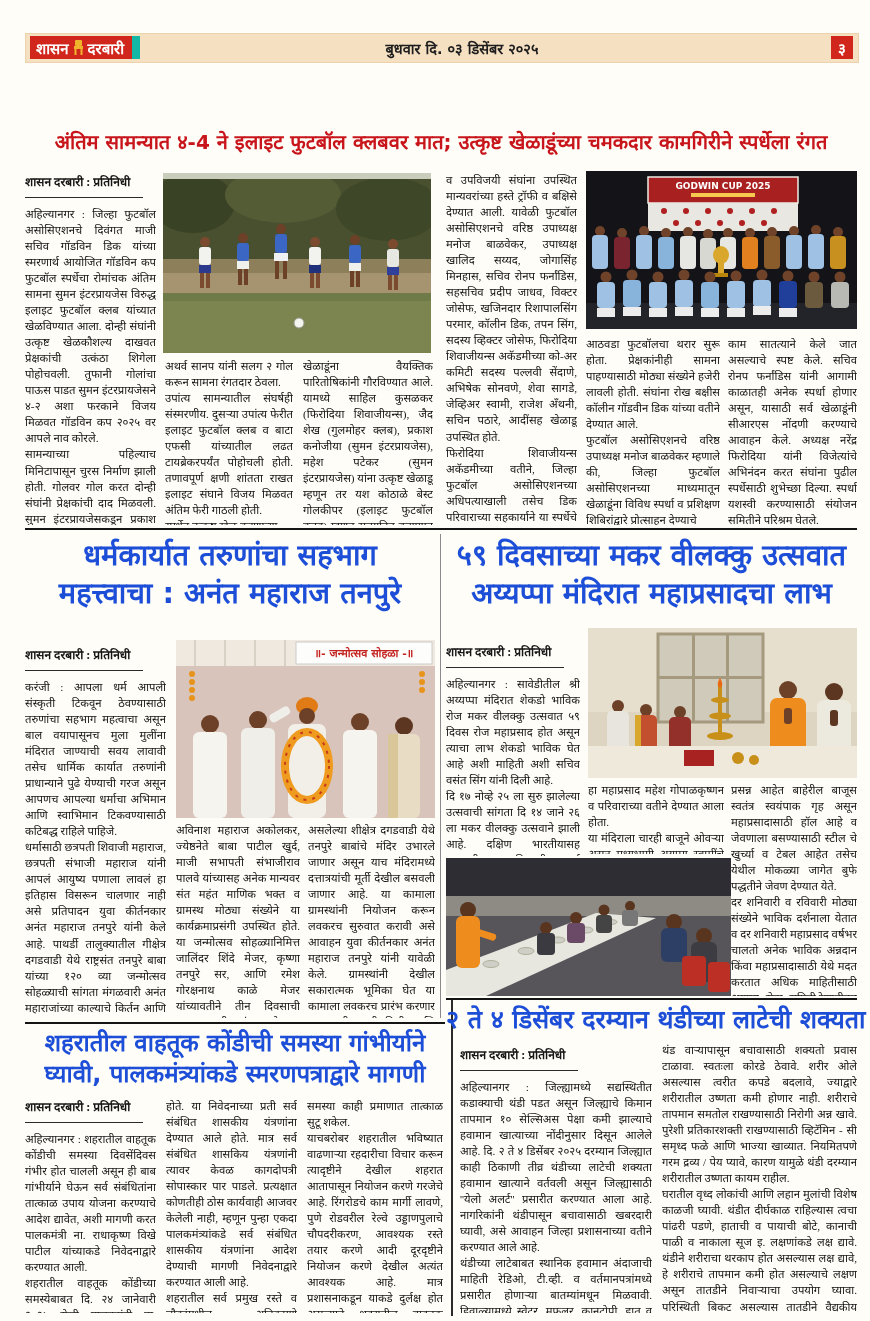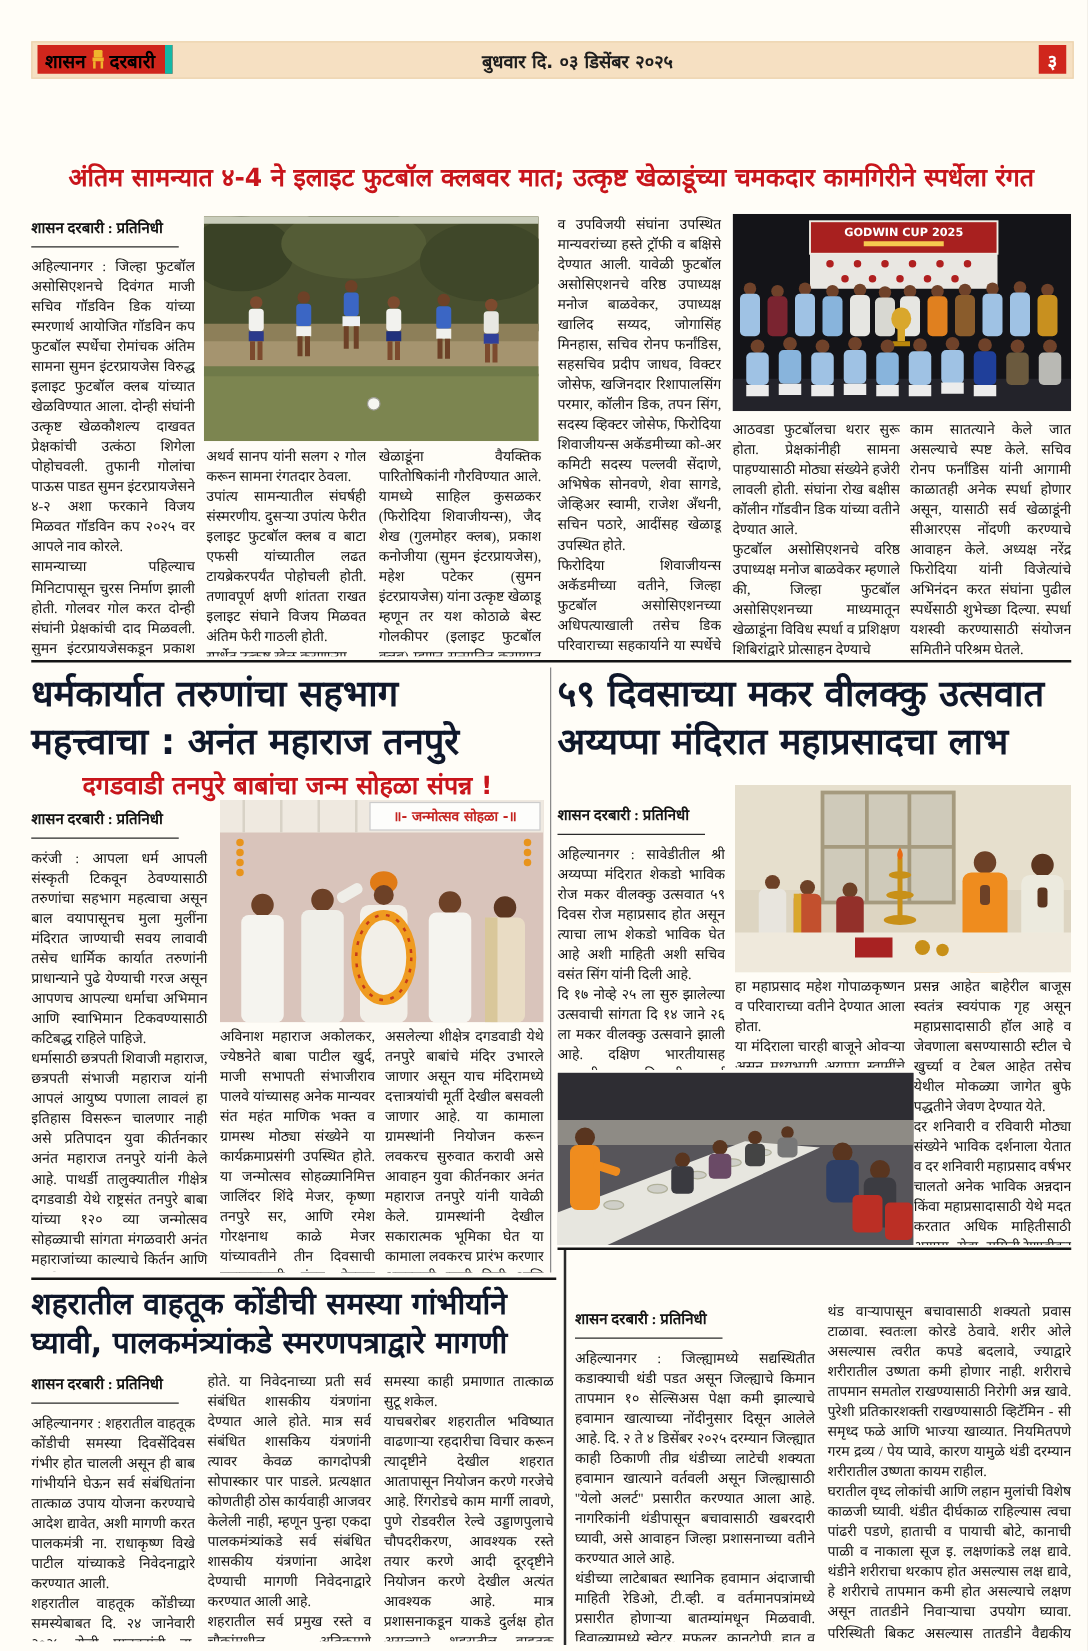--- a/index.html
+++ b/index.html
@@ -2,35 +2,35 @@
 <html><head>
 <meta charset="utf-8">
 <style>
   html,body{margin:0;padding:0;background:#e9e6df;}
   #page{position:relative;width:870px;height:1321px;background:#fffdf7;margin:0 auto;overflow:hidden;
         font-family:"Liberation Serif","DejaVu Serif",serif;color:#151515;}
   .abs{position:absolute;}
   
   #mastbar{left:25px;top:33px;width:832px;height:28px;background:#f6e0c2;border:1px solid #ecd3ae;
            display:flex;align-items:center;}
-  #logo{position:absolute;left:4px;top:2px;height:23px;background:#d0261c;color:#000000;display:flex;
+  #logo{position:absolute;left:4px;top:2px;height:23px;background:#d0261c;color:#ffffff;display:flex;
         align-items:center;gap:4px;padding:0 8px 0 6px;font-family:"DejaVu Sans",sans-serif;
-        font-weight:bold;font-size:15px;border-right:6px solid #14b8a6;}
+        font-weight:bold;font-size:15px;border-right:8px solid #14b8a6;}
   #dateline{flex:1;text-align:center;font-size:14.5px;font-weight:bold;color:#1d1d1d;
             font-family:"DejaVu Sans",sans-serif;margin-left:40px;}
   #pagenum{position:absolute;right:5px;top:2px;width:22px;height:23px;background:#d0261c;color:#fff;
            display:flex;align-items:center;justify-content:center;font-size:15px;font-weight:bold;
            font-family:"DejaVu Sans",sans-serif;}
   
   .hl{font-family:"DejaVu Sans",sans-serif;font-weight:800;color:#0d0d0d;text-align:center;
       white-space:nowrap;overflow:hidden;}
   #lead-hl{left:25px;top:66px;width:832px;font-size:38px;line-height:1.35;letter-spacing:-1px;}
   #lead-sub{left:25px;top:128px;width:832px;font-size:20px;color:#c8151b;font-weight:800;
             font-family:"DejaVu Sans",sans-serif;text-align:center;white-space:nowrap;}
-  .sec-hl{font-family:"DejaVu Sans",sans-serif;font-weight:800;color:#0f172a;
+  .sec-hl{font-family:"DejaVu Sans",sans-serif;font-weight:800;color:#1d4ed8;text-align:center;
           line-height:1.3;white-space:pre-line;}
   .red-sub{font-family:"DejaVu Sans",sans-serif;font-weight:800;color:#c8151b;text-align:center;white-space:nowrap;}
   
   .byline{font-size:12px;font-weight:600;border-bottom:1.5px solid #2a2a2a;padding-bottom:7px;}
   .col{font-size:11.3px;line-height:1.42;text-align:justify;white-space:pre-line;overflow:hidden;color:#161616;}
   .hr{background:#141414;height:2px;}
   .vr{background:#8a8a8a;width:1px;}
   .vr2{background:#2a2a2a;width:1.5px;}
   .photo{overflow:hidden;}
   .photo svg{display:block;width:100%;height:100%;}
@@ -260,21 +260,20 @@
   </div>
   <div class="abs col" style="left:586px;top:336px;width:134px;height:189px;">आठवडा फुटबॉलचा थरार सुरू होता. प्रेक्षकांनीही सामना पाहण्यासाठी मोठ्या संख्येने हजेरी लावली होती. संघांना रोख बक्षीस कॉलीन गॉडवीन डिक यांच्या वतीने देण्यात आले.
 फुटबॉल असोसिएशनचे वरिष्ठ उपाध्यक्ष मनोज बाळवेकर म्हणाले की, जिल्हा फुटबॉल असोसिएशनच्या माध्यमातून खेळाडूंना विविध स्पर्धा व प्रशिक्षण शिबिरांद्वारे प्रोत्साहन देण्याचे</div>
   <div class="abs col" style="left:728px;top:336px;width:129px;height:189px;">काम सातत्याने केले जात असल्याचे स्पष्ट केले. सचिव रोनप फर्नांडिस यांनी आगामी काळातही अनेक स्पर्धा होणार असून, यासाठी सर्व खेळाडूंनी सीआरएस नोंदणी करण्याचे आवाहन केले. अध्यक्ष नरेंद्र फिरोदिया यांनी विजेत्यांचे अभिनंदन करत संघांना पुढील स्पर्धेसाठी शुभेच्छा दिल्या. स्पर्धा यशस्वी करण्यासाठी संयोजन समितीने परिश्रम घेतले.</div>
 
   <div class="abs hr" style="left:25px;top:528px;width:832px;"></div>
   <div class="abs vr" style="left:440px;top:534px;height:484px;"></div>
 
   <div class="abs sec-hl" style="left:25px;top:537px;width:410px;font-size:29px;">धर्मकार्यात तरुणांचा सहभाग
 महत्त्वाचा : अनंत महाराज तनपुरे</div>
-  <div class="abs red-sub" style="left:25px;top:614px;width:410px;font-size:20px;">दगडवाडी तनपुरे बाबांचा जन्म सोहळा संपन्न !</div>
   <div class="abs byline" style="left:25px;top:646px;width:118px;">शासन दरबारी : प्रतिनिधी</div>
   <div class="abs col" style="left:25px;top:679px;width:141px;height:338px;">करंजी : आपला धर्म आपली संस्कृती टिकवून ठेवण्यासाठी तरुणांचा सहभाग महत्वाचा असून बाल वयापासूनच मुला मुलींना मंदिरात जाण्याची सवय लावावी तसेच धार्मिक कार्यात तरुणांनी प्राधान्याने पुढे येण्याची गरज असून आपणच आपल्या धर्माचा अभिमान आणि स्वाभिमान टिकवण्यासाठी कटिबद्ध राहिले पाहिजे.
 धर्मासाठी छत्रपती शिवाजी महाराज, छत्रपती संभाजी महाराज यांनी आपलं आयुष्य पणाला लावलं हा इतिहास विसरून चालणार नाही असे प्रतिपादन युवा कीर्तनकार अनंत महाराज तनपुरे यांनी केले आहे. पाथर्डी तालुक्यातील गीक्षेत्र दगडवाडी येथे राष्ट्रसंत तनपुरे बाबा यांच्या १२० व्या जन्मोत्सव सोहळ्याची सांगता मंगळवारी अनंत महाराजांच्या काल्याचे किर्तन आणि झाली.
 यावेळी महंत शंकर महाराज ससे, बालयोगी अमोल महाराज जाधव, महादेव महाराज वाढेकर,</div>
 
   <div class="abs photo" style="left:176px;top:640px;width:259px;height:178px;">
     <svg viewBox="0 0 259 178" preserveAspectRatio="none">
       <rect width="259" height="178" fill="#d9c4bb"></rect>
       <rect width="259" height="26" fill="#efe9e0"></rect>
       <rect x="18" y="0" width="2" height="26" fill="#d8d2c6"></rect>
@@ -443,19 +442,20 @@
   <div class="abs sec-hl" style="left:25px;top:1028px;width:420px;font-size:24px;">शहरातील वाहतूक कोंडीची समस्या गांभीर्याने
 घ्यावी, पालकमंत्र्यांकडे स्मरणपत्राद्वारे मागणी</div>
   <div class="abs byline" style="left:25px;top:1098px;width:118px;">शासन दरबारी : प्रतिनिधी</div>
   <div class="abs col" style="left:25px;top:1131px;width:131px;height:182px;">अहिल्यानगर : शहरातील वाहतूक कोंडीची समस्या दिवसेंदिवस गंभीर होत चालली असून ही बाब गांभीर्याने घेऊन सर्व संबंधितांना तात्काळ उपाय योजना करण्याचे आदेश द्यावेत, अशी मागणी करत पालकमंत्री ना. राधाकृष्ण विखे पाटील यांच्याकडे निवेदनाद्वारे करण्यात आली.
 शहरातील वाहतूक कोंडीच्या समस्येबाबत दि. २४ जानेवारी २०२५ रोजी पालकमंत्री ना. राधाकृष्ण विखे पाटील यांना निवेदन देण्यात आले</div>
   <div class="abs col" style="left:166px;top:1098px;width:131px;height:215px;">होते. या निवेदनाच्या प्रती सर्व संबंधित शासकीय यंत्रणांना देण्यात आले होते. मात्र सर्व संबंधित शासकिय यंत्रणांनी त्यावर केवळ कागदोपत्री सोपास्कार पार पाडले. प्रत्यक्षात कोणतीही ठोस कार्यवाही आजवर केलेली नाही, म्हणून पुन्हा एकदा पालकमंत्र्यांकडे सर्व संबंधित शासकीय यंत्रणांना आदेश देण्याची मागणी निवेदनाद्वारे करण्यात आली आहे.
 शहरातील सर्व प्रमुख रस्ते व चौकांमधील अतिक्रमणे काटेकोरपणे हटवणे, बंद पडलेले सिग्नल सुरू करणे, सर्व प्रमुख चौकांमध्ये झेब्रा क्रॉसिंगचे पुनर्रेखन आदी उपाययोजना प्राधान्याने व तातडीने केल्यास शहरातील वाहतूक कोंडीची</div>
   <div class="abs col" style="left:307px;top:1098px;width:136px;height:215px;">समस्या काही प्रमाणात तात्काळ सुटू शकेल.
 याचबरोबर शहरातील भविष्यात वाढणाऱ्या रहदारीचा विचार करून त्यादृष्टीने देखील शहरात आतापासून नियोजन करणे गरजेचे आहे. रिंगरोडचे काम मार्गी लावणे, पुणे रोडवरील रेल्वे उड्डाणपुलाचे चौपदरीकरण, आवश्यक रस्ते तयार करणे आदी दूरदृष्टीने नियोजन करणे देखील अत्यंत आवश्यक आहे. मात्र प्रशासनाकडून याकडे दुर्लक्ष होत असल्याने शहरातील वाहतूक कोंडीची समस्या गंभीर होत चालली आहे. त्यामुळे पालकमंत्र्यांनी ही समस्या गांभीर्याने घेऊन संबंधितांना आदेश द्यावेत, अशी मागणी स्मरणपत्राद्वारे केली आहे.</div>
 
+  <div class="abs sec-hl" style="left:446px;top:1004px;width:411px;font-size:25px;white-space:nowrap;">२ ते ४ डिसेंबर दरम्यान थंडीच्या लाटेची शक्यता</div>
   <div class="abs byline" style="left:460px;top:1046px;width:118px;">शासन दरबारी : प्रतिनिधी</div>
   <div class="abs col" style="left:460px;top:1079px;width:192px;height:234px;">अहिल्यानगर : जिल्ह्यामध्ये सद्यस्थितीत कडाक्याची थंडी पडत असून जिल्ह्याचे किमान तापमान १० सेल्सिअस पेक्षा कमी झाल्याचे हवामान खात्याच्या नोंदीनुसार दिसून आलेले आहे. दि. २ ते ४ डिसेंबर २०२५ दरम्यान जिल्ह्यात काही ठिकाणी तीव्र थंडीच्या लाटेची शक्यता हवामान खात्याने वर्तवली असून जिल्ह्यासाठी ''येलो अलर्ट'' प्रसारीत करण्यात आला आहे. नागरिकांनी थंडीपासून बचावासाठी खबरदारी घ्यावी, असे आवाहन जिल्हा प्रशासनाच्या वतीने करण्यात आले आहे.
 थंडीच्या लाटेबाबत स्थानिक हवामान अंदाजाची माहिती रेडिओ, टी.व्ही. व वर्तमानपत्रांमध्ये प्रसारीत होणाऱ्या बातम्यांमधून मिळवावी. हिवाळ्यामध्ये स्वेटर, मफलर, कानटोपी, हात व पायमोजे, चादर यासारखे इतर पुरेसे उबदार कपडे वापरावे. मात्र</div>
   <div class="abs col" style="left:662px;top:1042px;width:195px;height:271px;">थंड वाऱ्यापासून बचावासाठी शक्यतो प्रवास टाळावा. स्वतःला कोरडे ठेवावे. शरीर ओले असल्यास त्वरीत कपडे बदलावे, ज्याद्वारे शरीरातील उष्णता कमी होणार नाही. शरीराचे तापमान समतोल राखण्यासाठी निरोगी अन्न खावे. पुरेशी प्रतिकारशक्ती राखण्यासाठी व्हिटॅमिन - सी समृध्द फळे आणि भाज्या खाव्यात. नियमितपणे गरम द्रव्य / पेय प्यावे, कारण यामुळे थंडी दरम्यान शरीरातील उष्णता कायम राहील.
 घरातील वृध्द लोकांची आणि लहान मुलांची विशेष काळजी घ्यावी. थंडीत दीर्घकाळ राहिल्यास त्वचा पांढरी पडणे, हाताची व पायाची बोटे, कानाची पाळी व नाकाला सूज इ. लक्षणांकडे लक्ष द्यावे. थंडीने शरीराचा थरकाप होत असल्यास लक्ष द्यावे, हे शरीराचे तापमान कमी होत असल्याचे लक्षण असून तातडीने निवाऱ्याचा उपयोग घ्यावा. परिस्थिती बिकट असल्यास तातडीने वैद्यकीय उपचार घ्यावेत. पाळीव प्राण्यांना थंडीपासून वाचविण्यासाठी सुरक्षित ठिकाणी हलवावे.</div>
 
 </div>
 
 </body></html>

